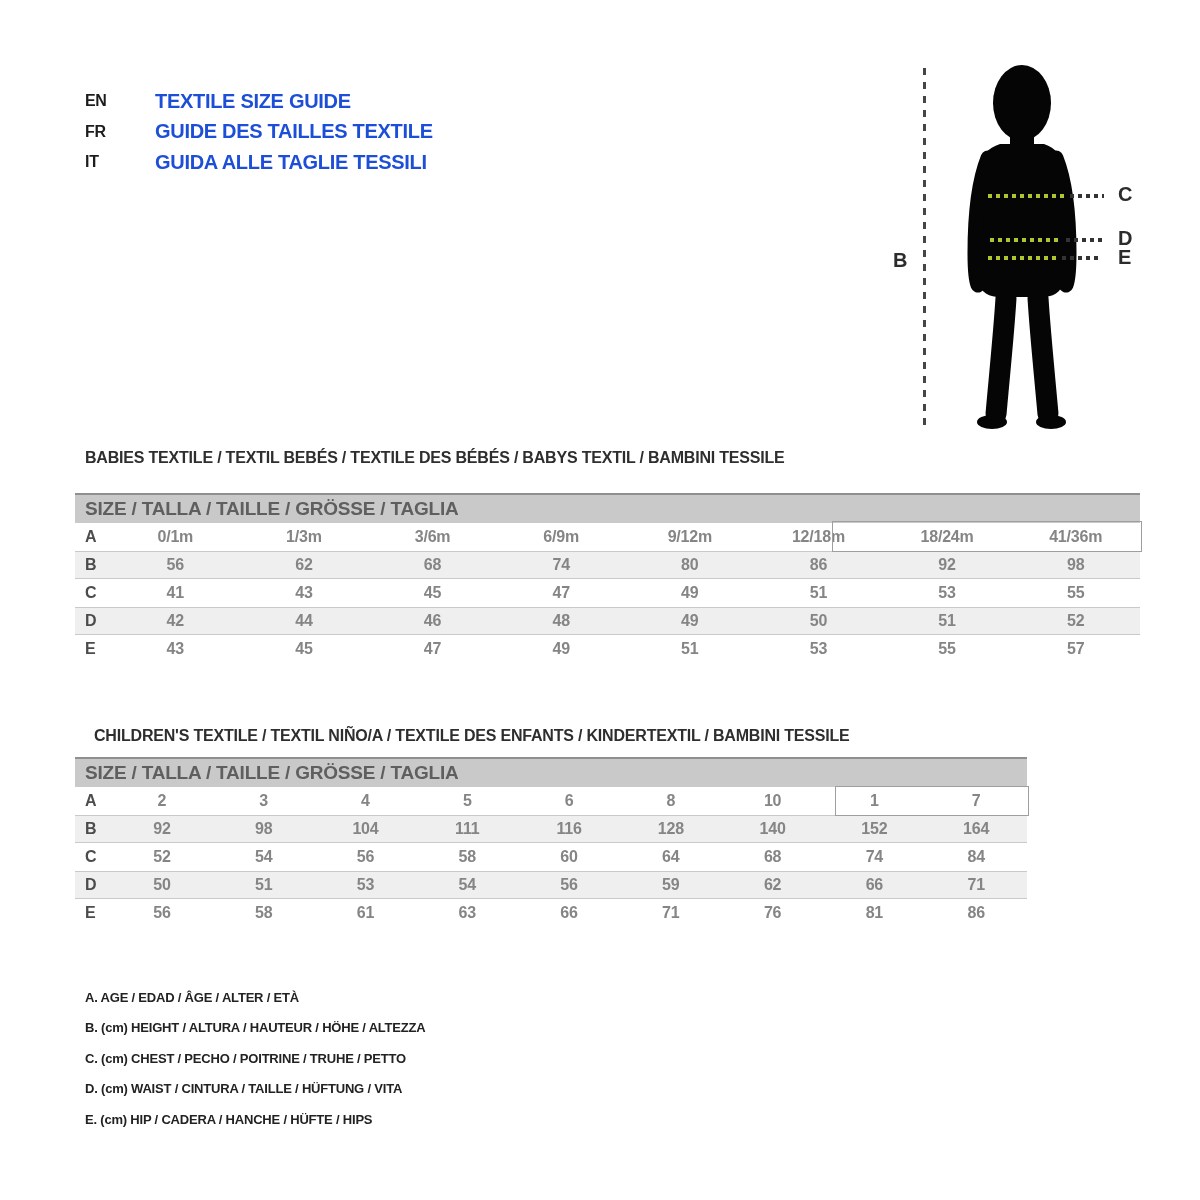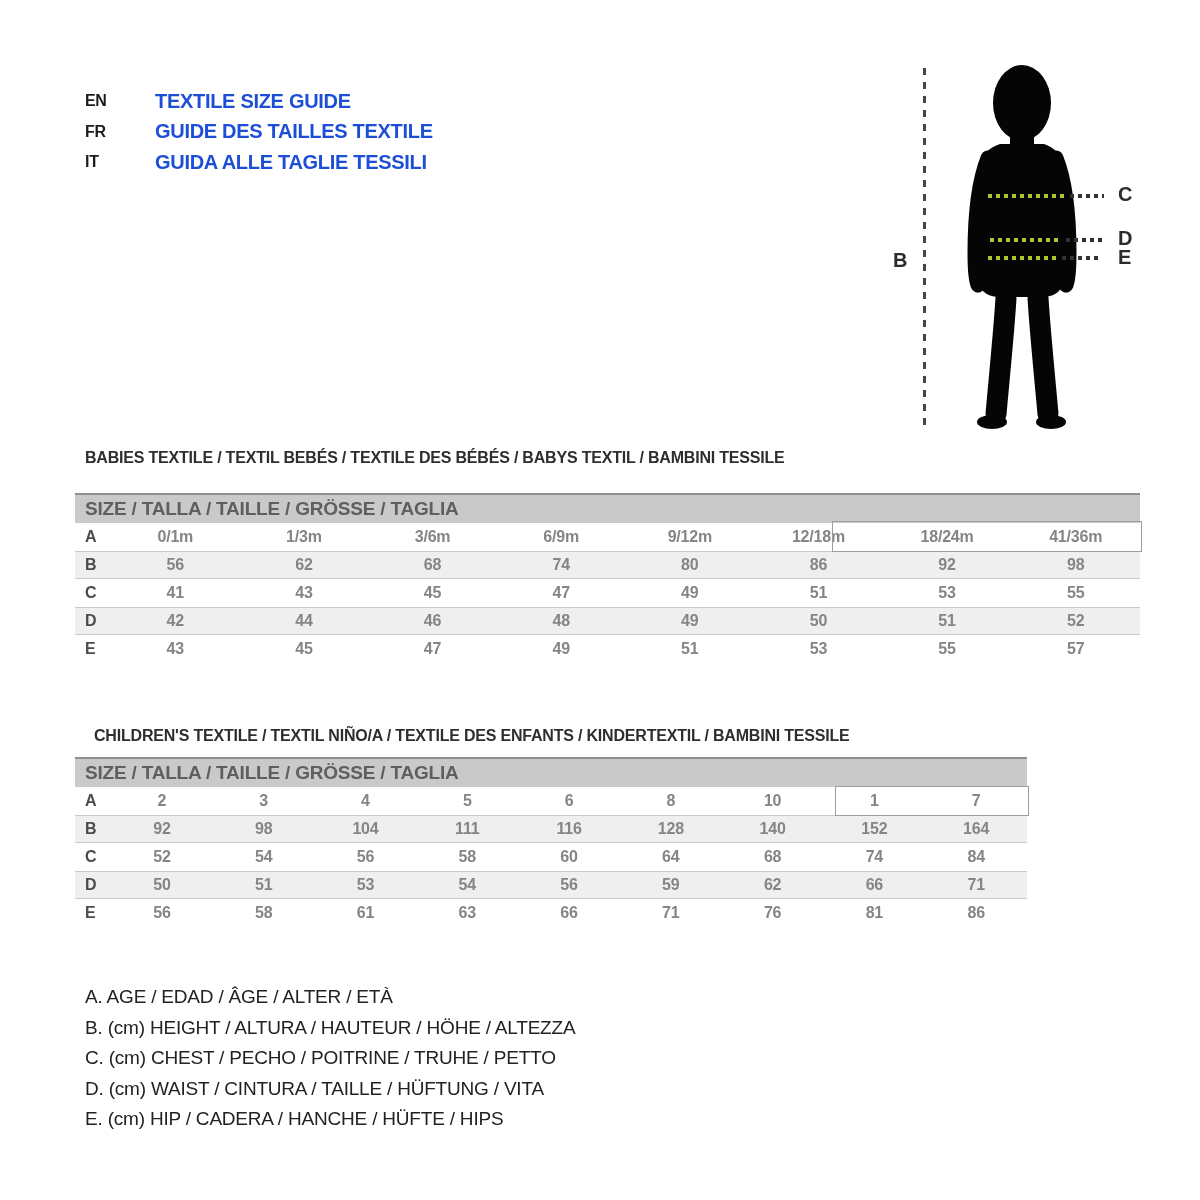--- a/index.html
+++ b/index.html
@@ -28,21 +28,21 @@
   .size-table{position:absolute;left:75px;border-top:2px solid #8f8f8f;}
   .size-bar{height:28px;background:#c9c9c9;display:flex;align-items:center;}
   .size-bar span{padding-left:10px;font-size:19px;font-weight:700;letter-spacing:-0.2px;color:#5f5f5f;}
   .trow{display:flex;height:28px;align-items:center;box-sizing:border-box;}
   .trow.stripe{background:#efefef;border-top:1px solid #c9c9c9;border-bottom:1px solid #c9c9c9;}
   .rlabel{width:26px;padding-left:10px;font-size:16px;font-weight:700;color:#4c4c4c;flex:none;}
   .tcell{flex:1;text-align:center;font-size:16px;font-weight:700;letter-spacing:-0.2px;color:#858585;}
   .hl-box{position:absolute;border:1px solid #9e9e9e;background:transparent;}
   
   .legend{position:absolute;left:85px;top:982px;}
-  .legend-line{height:30.5px;display:flex;align-items:center;font-size:19px;font-weight:400;
+  .legend-line{height:30.5px;display:flex;align-items:center;font-size:13px;font-weight:700;
     letter-spacing:-0.2px;color:#222222;white-space:nowrap;text-align:right;}
 </style>
 </head>
 <body>
 
 <div class="canvas">
 
   <div class="lang-block">
     <div class="lang-row">
       <span class="lang-code">EN</span>

